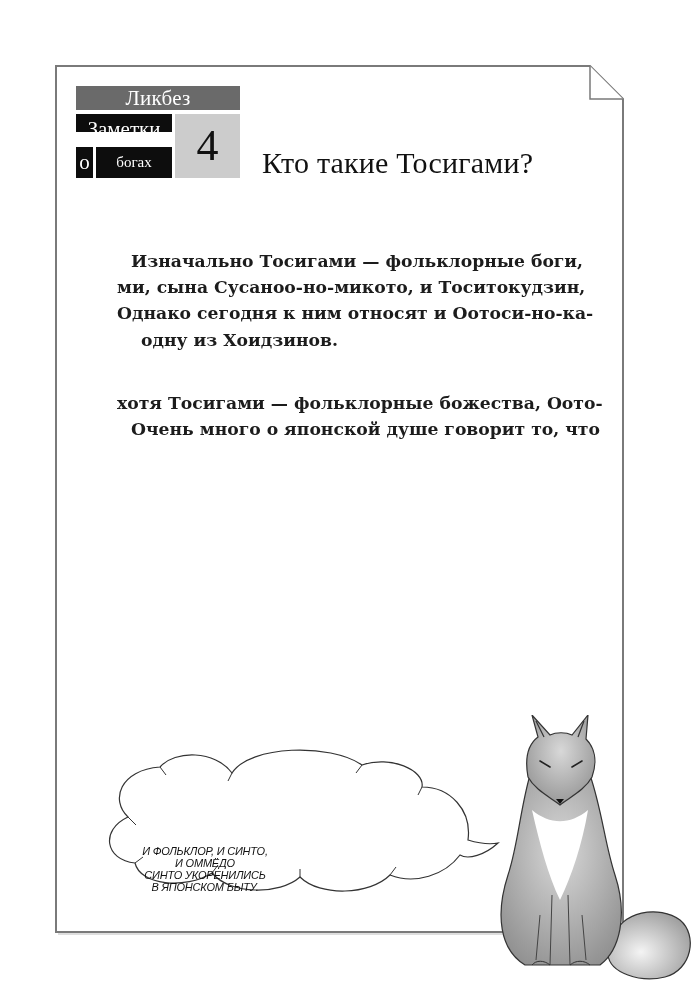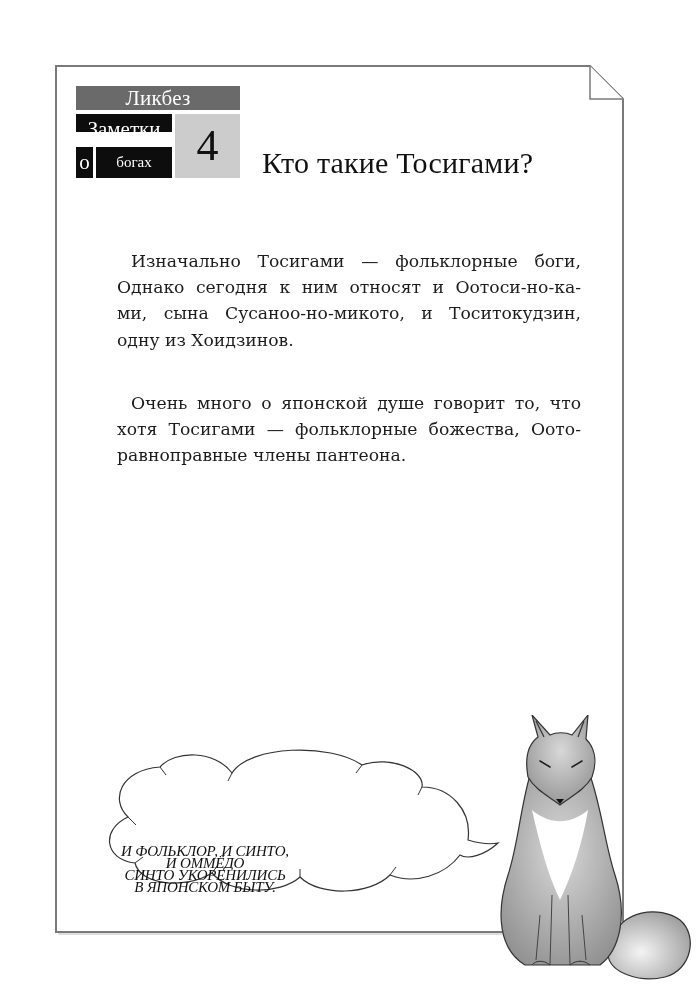--- a/index.html
+++ b/index.html
@@ -31,29 +31,29 @@
     font-family: "Liberation Serif", serif; font-size: 44px; line-height: 64px; text-align: center;
   }
   .page-title {
     position: absolute; left: 262px; top: 146px; font-family: "Liberation Serif", serif;
     font-size: 30px; color: #111; white-space: nowrap; letter-spacing: 0.2px;
   }
   .body-text {
     position: absolute; left: 117px; width: 464px; font-family: "DejaVu Serif", serif; font-size: 17.2px;
     line-height: 26.2px; color: #1c1c1c; margin: 0;
   }
-  .body-text .line { display: block; white-space: nowrap; text-align: justify; text-align-last: justify; }
+  .body-text .line { display: block; white-space: nowrap; text-align: justify; text-align-last: justify; font-weight: bold; }
   .body-text .line.first { text-indent: 14px; }
-  .body-text .line.last { text-align-last: left; }
+  .body-text .line.last { text-align-last: left; margin-left: 24px; }
   .para-1 { top: 248px; }
   .para-2 { top: 390px; }
   .cloud { position: absolute; left: 100px; top: 745px; width: 400px; height: 160px; }
   .cloud-text {
     position: absolute; left: 205px; top: 845px; width: 180px; transform: translateX(-50%);
-    font-family: Liberation Serif, serif; font-size: 15px; line-height: 12px; text-align: center;
+    font-family: Liberation Sans, sans-serif; font-size: 11px; line-height: 12px; text-align: center;
     color: #111; letter-spacing: -0.2px; font-style: italic;
   }
   .cloud-text span { display: block; }
   .fox { position: absolute; left: 470px; top: 715px; width: 230px; height: 285px; }
 </style>
 </head>
 <body>
 
 <svg class="page-frame" viewBox="0 0 700 1000">
   <path d="M56 66 L590 66 L623 99 L623 932 L56 932 Z" fill="#ffffff" stroke="#7a7a7a" stroke-width="2"></path>
@@ -66,29 +66,28 @@
   <div class="notes-box">Заметки</div>
   <div class="o-box">о</div>
   <div class="gods-box">богах</div>
   <div class="number-box">4</div>
 </div>
 
 <h1 class="page-title" style="margin:0;font-weight:normal;text-align:center;">Кто такие Тосигами?</h1>
 
 <p class="body-text para-1">
   <span class="line first">Изначально Тосигами — фольклорные боги,</span>
+  <span class="line">ми, сына Сусаноо-но-микото, и Тоситокудзин,</span>
   <span class="line">Однако сегодня к ним относят и Оотоси-но-ка-</span>
-  <span class="line">ми, сына Сусаноо-но-микото, и Тоситокудзин,</span>
   <span class="line last">одну из Хоидзинов.</span>
 </p>
 
 <p class="body-text para-2">
+  <span class="line">хотя Тосигами — фольклорные божества, Оото-</span>
   <span class="line first">Очень много о японской душе говорит то, что</span>
-  <span class="line">хотя Тосигами — фольклорные божества, Оото-</span>
-  <span class="line last">равноправные члены пантеона.</span>
 </p>
 
 <svg class="cloud" viewBox="0 0 400 160">
   <path d="M28 72
            C10 55, 20 25, 60 22
            C75 5, 115 5, 132 28
            C150 0, 230 -2, 262 20
            C290 10, 325 25, 322 42
            C350 42, 372 65, 368 95
            C378 98, 388 100, 398 98

